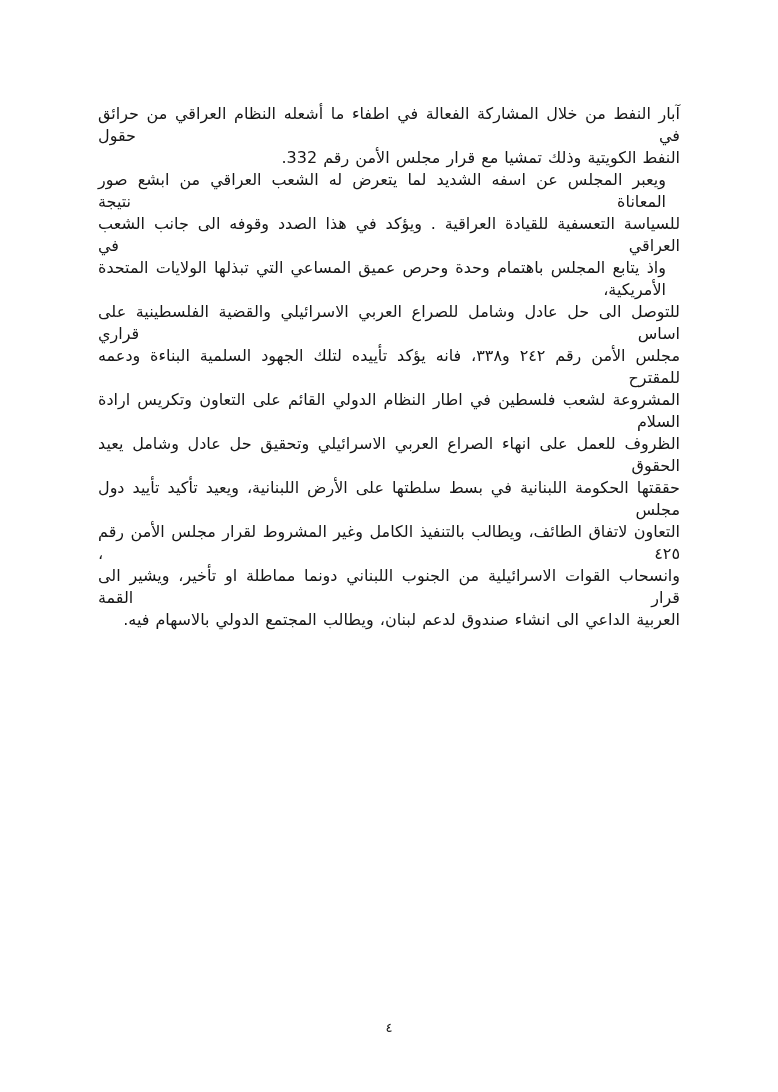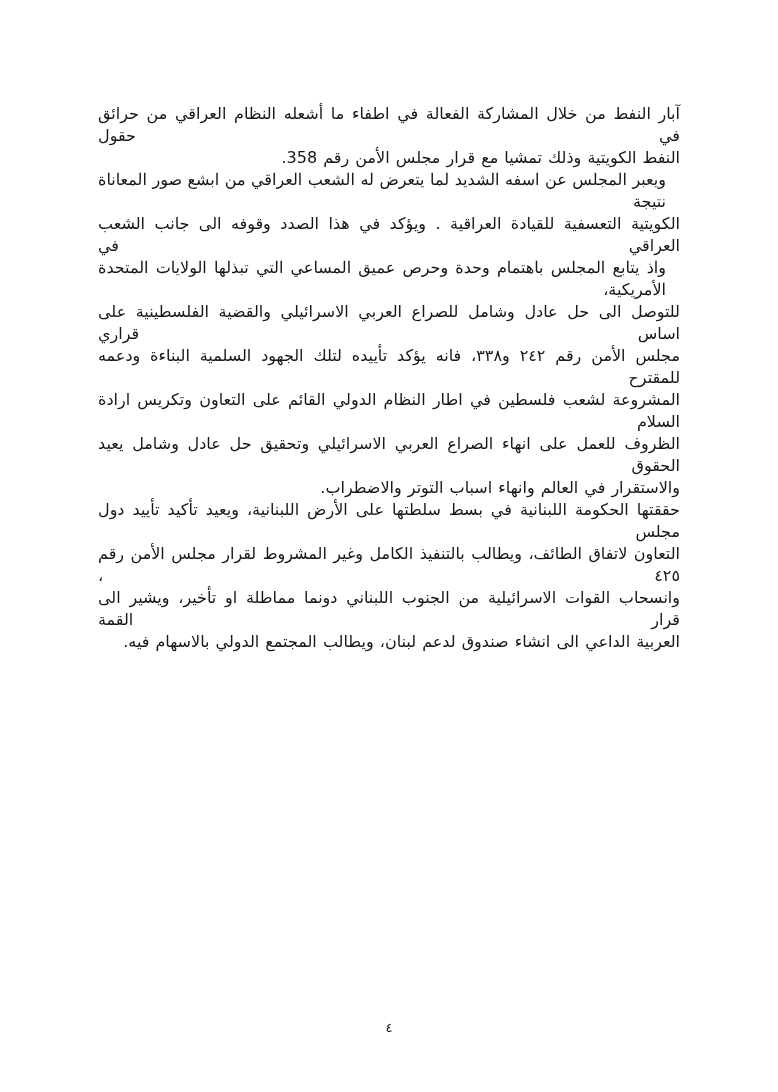--- a/index.html
+++ b/index.html
@@ -40,21 +40,20 @@
     text-align-last: justify;
     white-space: normal;
     word-spacing: 1px;
   }
   .line.end {
     text-align: right;
     text-align-last: right;
   }
   .line.indent {
     padding-right: 14px;
-    font-family: Liberation Serif, serif;
   }
   .page-number {
     position: absolute;
     top: 1018px;
     left: 98px;
     width: 582px;
     text-align: center;
     font-size: 13px;
     line-height: 20px;
     color: #111111;
@@ -62,35 +61,34 @@
 </style>
 </head>
 <body>
 
 <div class="page">
 
   <div class="text-block">
 
     <p class="para">
       <span class="line">آبار النفط من خلال المشاركة الفعالة في اطفاء ما أشعله النظام العراقي من حرائق في حقول</span>
-      <span class="line end">النفط الكويتية وذلك تمشيا مع قرار مجلس الأمن رقم 358.</span>
+      <span class="line end">النفط الكويتية وذلك تمشيا مع قرار مجلس الأمن رقم 332.</span>
     </p>
 
     <p class="para">
       <span class="line indent">ويعبر المجلس عن اسفه الشديد لما يتعرض له الشعب العراقي من ابشع صور المعاناة نتيجة</span>
-      <span class="line">الكويتية التعسفية للقيادة العراقية . ويؤكد في هذا الصدد وقوفه الى جانب الشعب العراقي في</span>
+      <span class="line">للسياسة التعسفية للقيادة العراقية . ويؤكد في هذا الصدد وقوفه الى جانب الشعب العراقي في</span>
     </p>
 
     <p class="para">
       <span class="line indent">واذ يتابع المجلس باهتمام وحدة وحرص عميق المساعي التي تبذلها الولايات المتحدة الأمريكية،</span>
       <span class="line">للتوصل الى حل عادل وشامل للصراع العربي الاسرائيلي والقضية الفلسطينية على اساس قراري</span>
       <span class="line">مجلس الأمن رقم ٢٤٢ و٣٣٨، فانه يؤكد تأييده لتلك الجهود السلمية البناءة ودعمه للمقترح</span>
       <span class="line">المشروعة لشعب فلسطين في اطار النظام الدولي القائم على التعاون وتكريس ارادة السلام</span>
       <span class="line">الظروف للعمل على انهاء الصراع العربي الاسرائيلي وتحقيق حل عادل وشامل يعيد الحقوق</span>
-      <span class="line end">والاستقرار في العالم وانهاء اسباب التوتر والاضطراب.</span>
     </p>
 
     <p class="para">
       <span class="line">حققتها الحكومة اللبنانية في بسط سلطتها على الأرض اللبنانية، ويعيد تأكيد تأييد دول مجلس</span>
       <span class="line">التعاون لاتفاق الطائف، ويطالب بالتنفيذ الكامل وغير المشروط لقرار مجلس الأمن رقم ٤٢٥ ،</span>
       <span class="line">وانسحاب القوات الاسرائيلية من الجنوب اللبناني دونما مماطلة او تأخير، ويشير الى قرار القمة</span>
       <span class="line end">العربية الداعي الى انشاء صندوق لدعم لبنان، ويطالب المجتمع الدولي بالاسهام فيه.</span>
     </p>
 
   </div>

